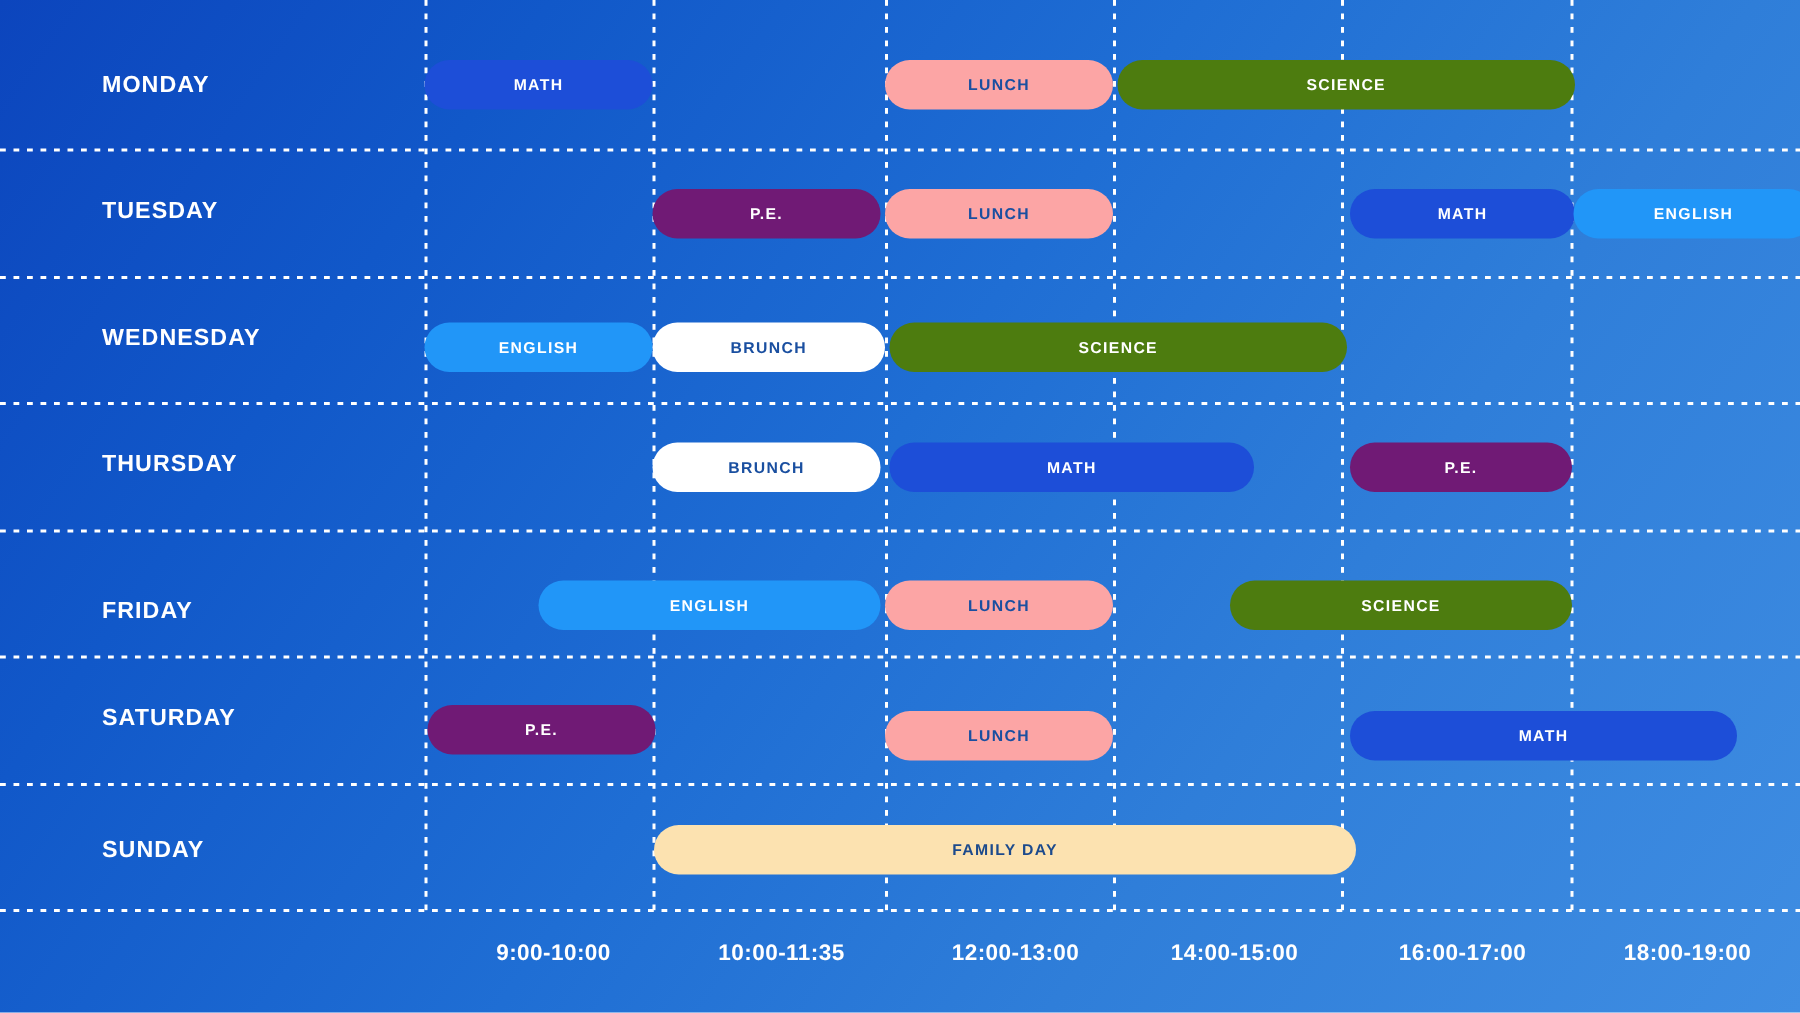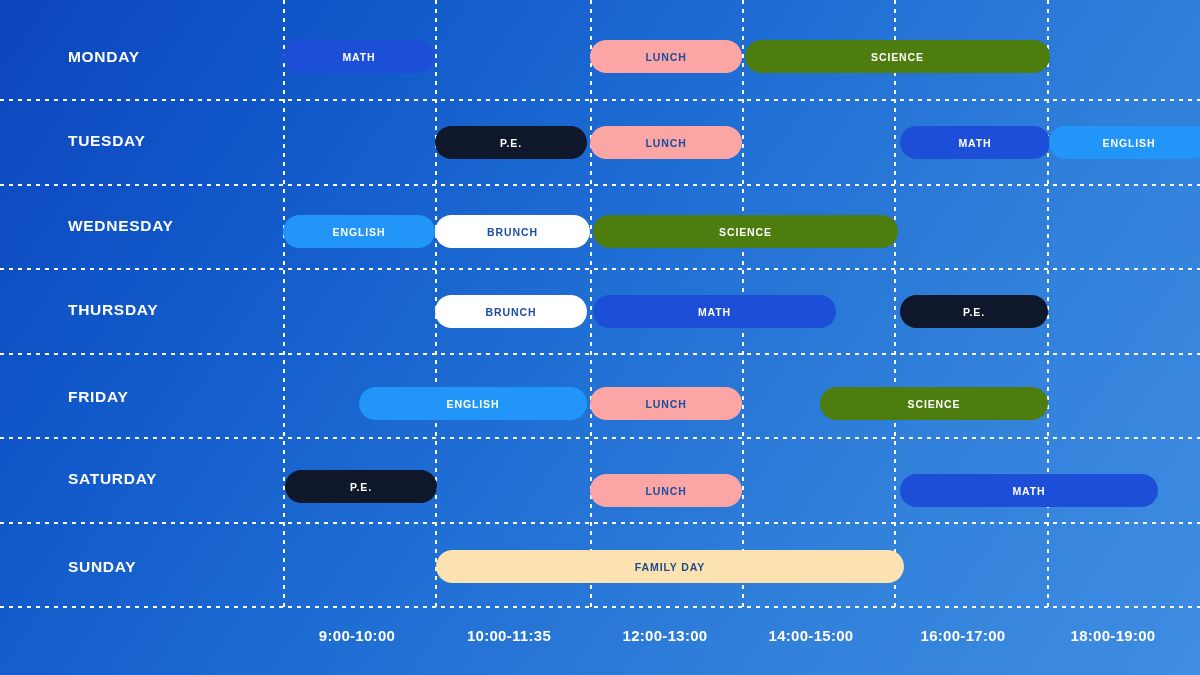--- a/index.html
+++ b/index.html
@@ -86,29 +86,29 @@
     font-size: 10.5px;
     font-weight: bold;
     letter-spacing: 0.9px;
     white-space: nowrap;
     overflow: hidden;
   }
 
   .event.subject-math    { background: #1d4ed8; color: #ffffff; }
   .event.subject-science { background: #4d7c0f; color: #ffffff; }
   .event.subject-english { background: #2196f8; color: #ffffff; }
-  .event.subject-pe      { background: #0f172a; color: #ffffff; }
+  .event.subject-pe      { background: #701a75; color: #ffffff; }
   .event.subject-lunch   { background: #fca5a5; color: #1a4fa0; }
   .event.subject-brunch  { background: #ffffff; color: #1a4fa0; }
   .event.subject-family  { background: #fce2b0; color: #1c4a8c; }
 
   
   .time-axis {
     position: absolute;
-    left: 0;
+    left: 12px;
     top: 607px;
     width: 1040px;
     height: 68px;
     text-decoration: underline;
   }
 
   .time-label {
     position: absolute;
     top: 20px;
     color: #ffffff;
@@ -186,21 +186,21 @@
       </div>
       <div class="event subject-brunch" style="left: 435px; width: 152px; top: 295px;">
         <span>BRUNCH</span>
       </div>
       <div class="event subject-math" style="left: 593px; width: 243px; top: 295px;">
         <span>MATH</span>
       </div>
       <div class="event subject-pe" style="left: 900px; width: 148px; top: 295px;">
         <span>P.E.</span>
       </div>
-      <div class="day-row" style="top: 355px;">
+      <div class="day-row" style="top: 366px;">
         <div class="day-label">FRIDAY</div>
       </div>
       <div class="event subject-english" style="left: 359px; width: 228px; top: 387px;">
         <span>ENGLISH</span>
       </div>
       <div class="event subject-lunch" style="left: 590px; width: 152px; top: 387px;">
         <span>LUNCH</span>
       </div>
       <div class="event subject-science" style="left: 820px; width: 228px; top: 387px;">
         <span>SCIENCE</span>

